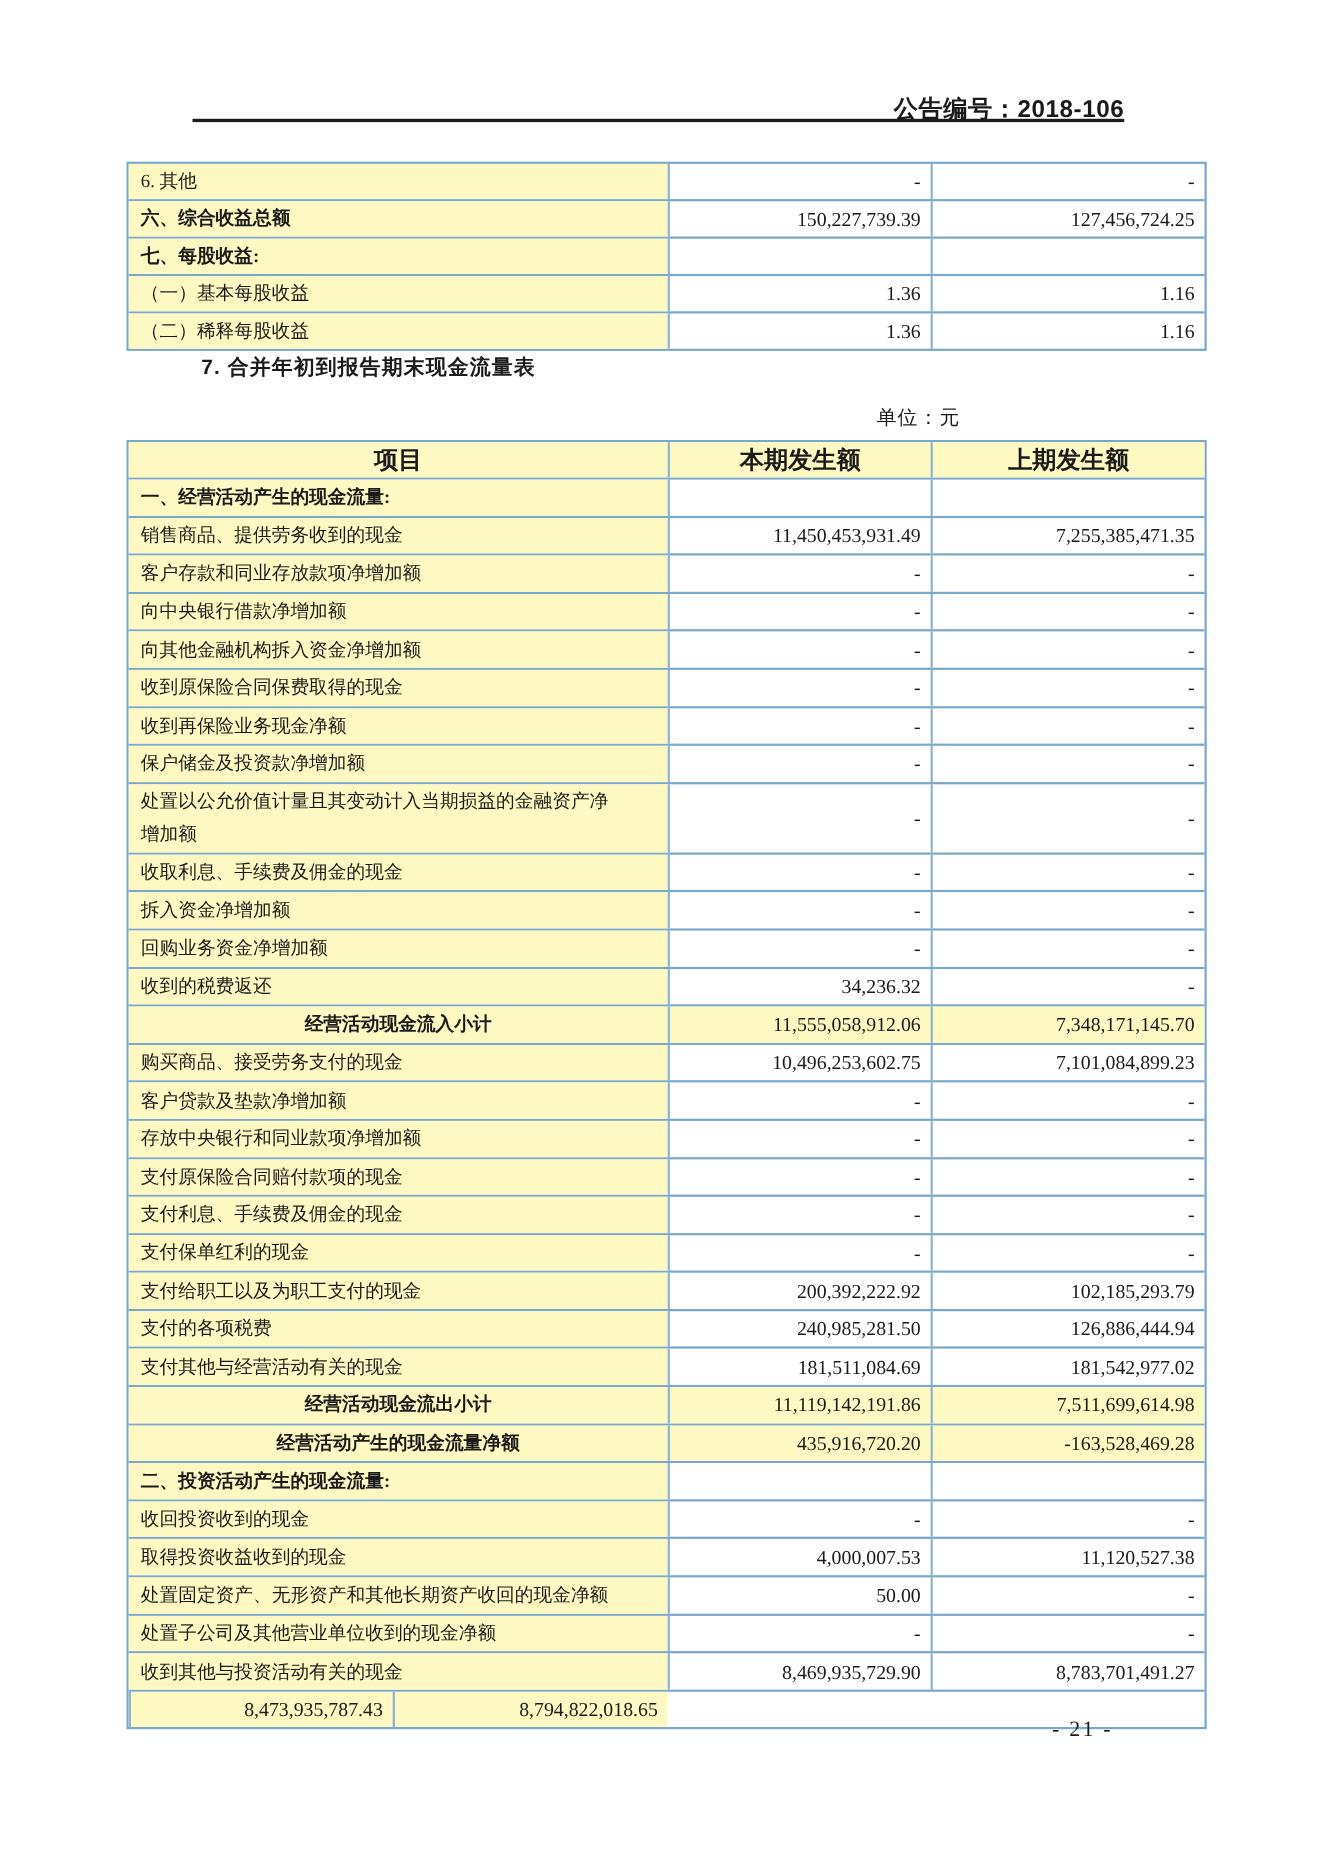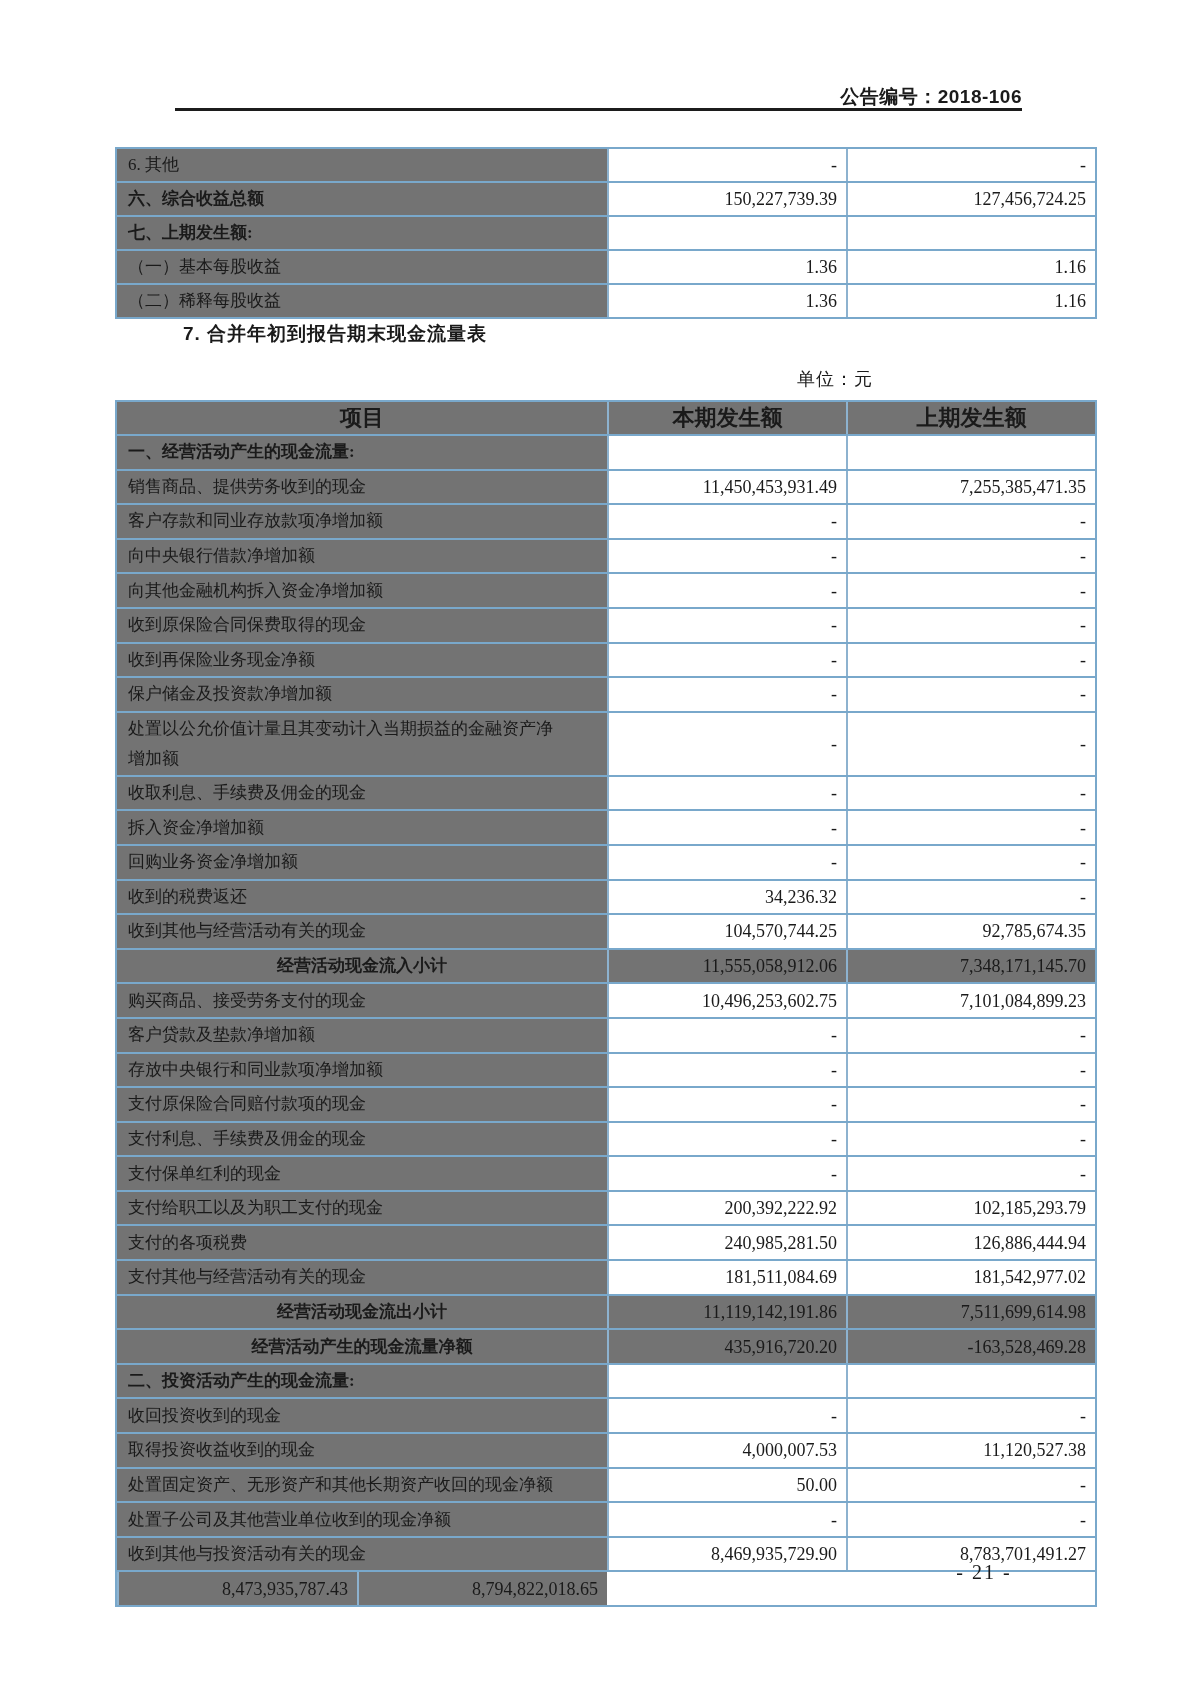--- a/index.html
+++ b/index.html
@@ -4,21 +4,21 @@
 <style>
   html,body { margin:0; padding:0; }
   body {
     width:1200px; height:1697px; background:#ffffff; position:relative;
     font-family:"Liberation Serif","DejaVu Serif",serif; color:#1a1a1a;
     overflow:hidden;
   }
   .announcement-no {
     position:absolute; top:84px; left:700px; width:322px; text-align:right;
     font-family:"Liberation Sans","DejaVu Sans",sans-serif;
-    font-weight:bold; font-size:19px; letter-spacing:0.5px;
+    font-weight:bold; font-size:22px; letter-spacing:0.5px;
   }
   .header-rule {
     position:absolute; top:108px; left:175px; width:847px; height:3px; background:#1c1c1c;
   }
   .fin-table {
     position:absolute; left:115px; width:982px;
     border:2px solid #79a8cb; box-sizing:border-box; background:#ffffff;
   }
   .top-table  { top:147px; }
   .main-table { top:400px; }
@@ -28,21 +28,21 @@
     box-sizing:border-box; display:flex; align-items:center;
     font-size:17px; line-height:30px; white-space:pre-line;
   }
   .c1 { width:492px; padding:1px 11px; justify-content:flex-start; }
   .c2 { width:240px; padding:1px 9px;  justify-content:flex-end; border-left:2px solid #8db2cf; }
   .c3 { width:250px; padding:1px 9px;  justify-content:flex-end; border-left:2px solid #8db2cf; }
   .c2,.c3 { font-size:18px; }
   .top-table .trow  { min-height:30px; }
   .main-table .trow { min-height:32.6px; }
   .main-table .trow.hdr { min-height:31px; }
-  .gray { background:#737373; }
+  .gray { background:#fef9c3; }
   .hdr .tcell { justify-content:center; font-weight:bold; font-size:22px; }
   .row-bold .c1, .row-section .c1 { font-weight:bold; }
   .row-subtotal .c1 { justify-content:center; font-weight:bold; }
   .section-title {
     position:absolute; top:321px; left:183px;
     font-family:"Liberation Sans","DejaVu Sans",sans-serif;
     font-weight:bold; font-size:19px; letter-spacing:1px;
   }
   .unit-label {
     position:absolute; top:367px; left:797px; width:200px; text-align:left;
@@ -64,21 +64,21 @@
       <div class="tcell c1 gray">6. 其他</div>
       <div class="tcell c2">-</div>
       <div class="tcell c3">-</div>
     </div>
     <div class="trow row-bold">
       <div class="tcell c1 gray">六、综合收益总额</div>
       <div class="tcell c2">150,227,739.39</div>
       <div class="tcell c3">127,456,724.25</div>
     </div>
     <div class="trow row-bold">
-      <div class="tcell c1 gray">七、上期发生额:</div>
+      <div class="tcell c1 gray">七、每股收益:</div>
       <div class="tcell c2"></div>
       <div class="tcell c3"></div>
     </div>
     <div class="trow row-item">
       <div class="tcell c1 gray">（一）基本每股收益</div>
       <div class="tcell c2">1.36</div>
       <div class="tcell c3">1.16</div>
     </div>
     <div class="trow row-item">
       <div class="tcell c1 gray">（二）稀释每股收益</div>
@@ -155,25 +155,20 @@
     <div class="trow row-item">
       <div class="tcell c1 gray">回购业务资金净增加额</div>
       <div class="tcell c2">-</div>
       <div class="tcell c3">-</div>
     </div>
     <div class="trow row-item">
       <div class="tcell c1 gray">收到的税费返还</div>
       <div class="tcell c2">34,236.32</div>
       <div class="tcell c3">-</div>
     </div>
-    <div class="trow row-item">
-      <div class="tcell c1 gray">收到其他与经营活动有关的现金</div>
-      <div class="tcell c2">104,570,744.25</div>
-      <div class="tcell c3">92,785,674.35</div>
-    </div>
     <div class="trow row-subtotal">
       <div class="tcell c1 gray">经营活动现金流入小计</div>
       <div class="tcell c2 gray">11,555,058,912.06</div>
       <div class="tcell c3 gray">7,348,171,145.70</div>
     </div>
     <div class="trow row-item">
       <div class="tcell c1 gray">购买商品、接受劳务支付的现金</div>
       <div class="tcell c2">10,496,253,602.75</div>
       <div class="tcell c3">7,101,084,899.23</div>
     </div>

